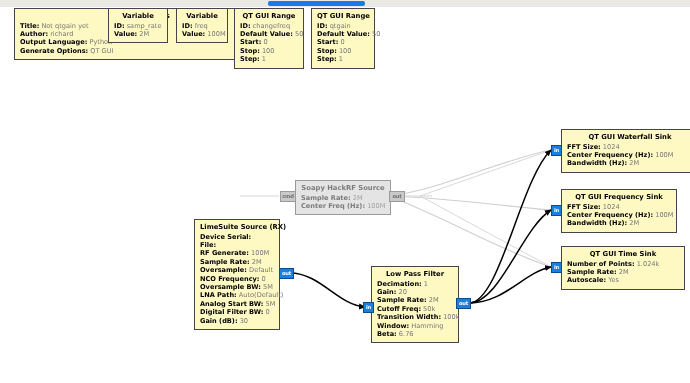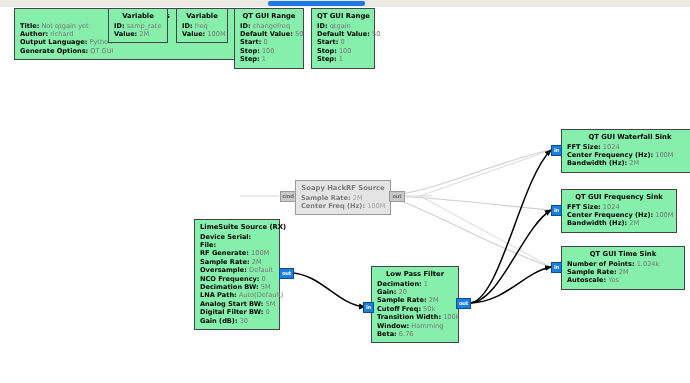--- a/index.html
+++ b/index.html
@@ -30,21 +30,21 @@
     top: 1px;
     height: 5px;
     border-radius: 2px;
     background: #1e79e8;
   }
 
   
   .block {
     position: absolute;
     box-sizing: border-box;
-    background: #86efac;
+    background: #fef9c3;
     border: 1.4px solid #444449;
     padding: 3px 5px 4px 5px;
     font-size: 6.6px;
     line-height: 8.4px;
     color: #000000;
     white-space: nowrap;
   }
   .block .btitle {
     font-weight: bold;
     text-align: center;
@@ -201,21 +201,21 @@
 
   <div class="block" style="left:194px; top:219px; width:86px;">
     <div class="btitle">LimeSuite Source (RX)</div>
     <div>
         <div class="brow"><span>Device Serial:</span></div>
         <div class="brow"><span>File:</span></div>
         <div class="brow"><span>RF Generate:</span><span class="bval"> 100M</span></div>
         <div class="brow"><span>Sample Rate:</span><span class="bval"> 2M</span></div>
         <div class="brow"><span>Oversample:</span><span class="bval"> Default</span></div>
         <div class="brow"><span>NCO Frequency:</span><span class="bval"> 0</span></div>
-        <div class="brow"><span>Decimation BW:</span><span class="bval"> 5M</span></div>
+        <div class="brow"><span>Oversample BW:</span><span class="bval"> 5M</span></div>
         <div class="brow"><span>LNA Path:</span><span class="bval"> Auto(Default)</span></div>
         <div class="brow"><span>Analog Start BW:</span><span class="bval"> 5M</span></div>
         <div class="brow"><span>Digital Filter BW:</span><span class="bval"> 0</span></div>
         <div class="brow"><span>Gain (dB):</span><span class="bval"> 30</span></div>
       </div>
   </div>
   <div class="port" style="left:279px; top:268px; width:15px;">out</div>
 
   <div class="block" style="left:371px; top:266px; width:88px;">
     <div class="btitle">Low Pass Filter</div>

